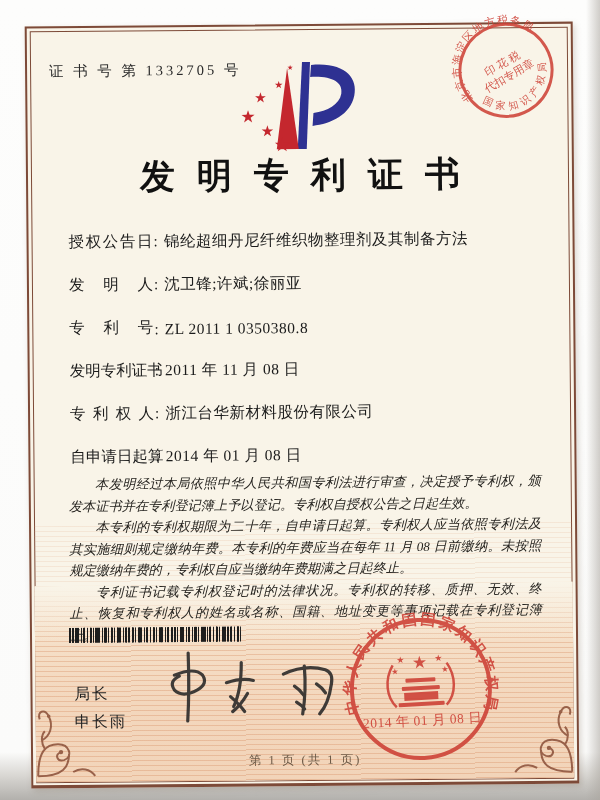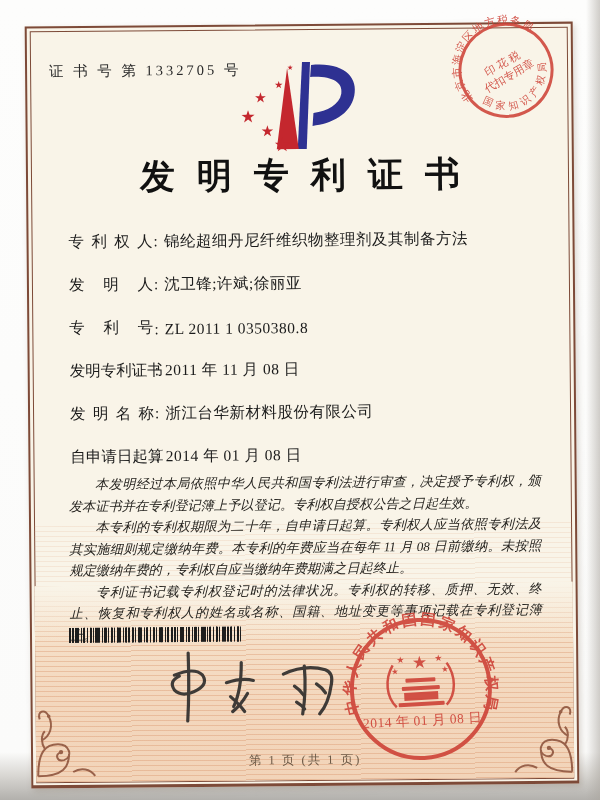--- a/index.html
+++ b/index.html
@@ -129,47 +129,51 @@
         <text x="28" y="80" font-size="15" fill="#c4272e">★</text>
         <text x="41" y="95" font-size="19" fill="#c4272e">★</text>
         <text x="55,0" y="14" font-size="7" fill="#c4272e">★</text>
       </svg>
     </div>
 
     <div class="cert-title">发明专利证书</div>
 
     <div class="fields">
       <div class="field-row">
-        <span class="field-label">专利权人</span><span class="field-colon">:</span><span class="field-value">锦纶超细丹尼纤维织物整理剂及其制备方法</span>
+        <span class="field-label">授权公告日</span><span class="field-colon">:</span><span class="field-value">锦纶超细丹尼纤维织物整理剂及其制备方法</span>
       </div>
       <div class="field-row">
         <span class="field-label">发明人</span><span class="field-colon">:</span><span class="field-value">沈卫锋;许斌;徐丽亚</span>
       </div>
       <div class="field-row">
         <span class="field-label">专利号</span><span class="field-colon">:</span><span class="field-value">ZL 2011 1 0350380.8</span>
       </div>
       <div class="field-row">
         <span class="field-label">发明专利证书</span><span class="field-colon">:</span><span class="field-value">2011 年 11 月 08 日</span>
       </div>
       <div class="field-row">
-        <span class="field-label">发明名称</span><span class="field-colon">:</span><span class="field-value">浙江台华新材料股份有限公司</span>
+        <span class="field-label">专利权人</span><span class="field-colon">:</span><span class="field-value">浙江台华新材料股份有限公司</span>
       </div>
       <div class="field-row">
         <span class="field-label">自申请日起算</span><span class="field-colon">:</span><span class="field-value">2014 年 01 月 08 日</span>
       </div>
     </div>
 
     <div class="paragraphs">
       <p>本发明经过本局依照中华人民共和国专利法进行审查，决定授予专利权，颁发本证书并在专利登记簿上予以登记。专利权自授权公告之日起生效。</p>
       <p>本专利的专利权期限为二十年，自申请日起算。专利权人应当依照专利法及其实施细则规定缴纳年费。本专利的年费应当在每年 11 月 08 日前缴纳。未按照规定缴纳年费的，专利权自应当缴纳年费期满之日起终止。</p>
       <p>专利证书记载专利权登记时的法律状况。专利权的转移、质押、无效、终止、恢复和专利权人的姓名或名称、国籍、地址变更等事项记载在专利登记簿上。</p>
     </div>
 
     <div class="barcode"></div>
 
+    <div class="director">
+      <div>局长</div>
+      <div>申长雨</div>
+    </div>
 
     <div class="signature">
       <svg width="215" height="88" viewBox="0 0 215 88">
         <g fill="none" stroke="#262626" stroke-width="3.2" stroke-linecap="round" opacity="0.88">
           <path d="M30,30 q20,-8 28,0 q6,9 -5,15 q-15,8 -23,0 q-6,-9 5,-14"></path>
           <path d="M44,8 Q45,45 43,76"></path>
           <path d="M97,18 q0,28 -8,44"></path>
           <path d="M82,38 q16,-5 27,-2"></path>
           <path d="M86,52 q9,8 14,15"></path>
           <path d="M103,49 q-7,12 -15,18"></path>

